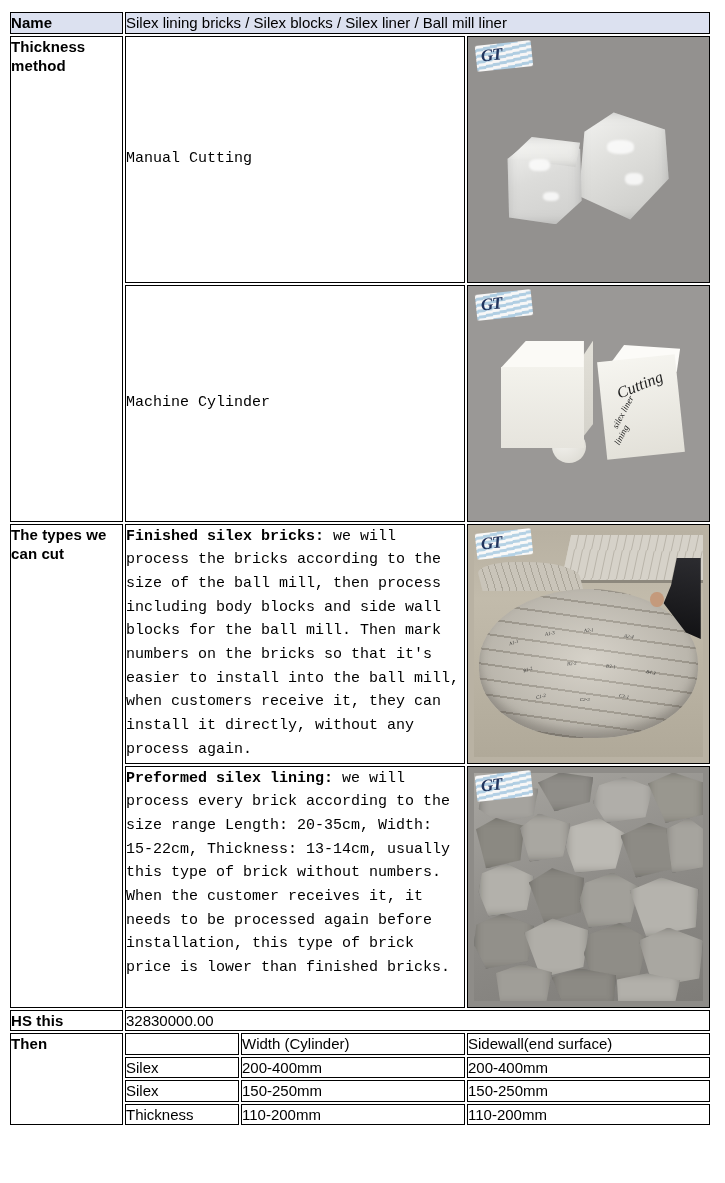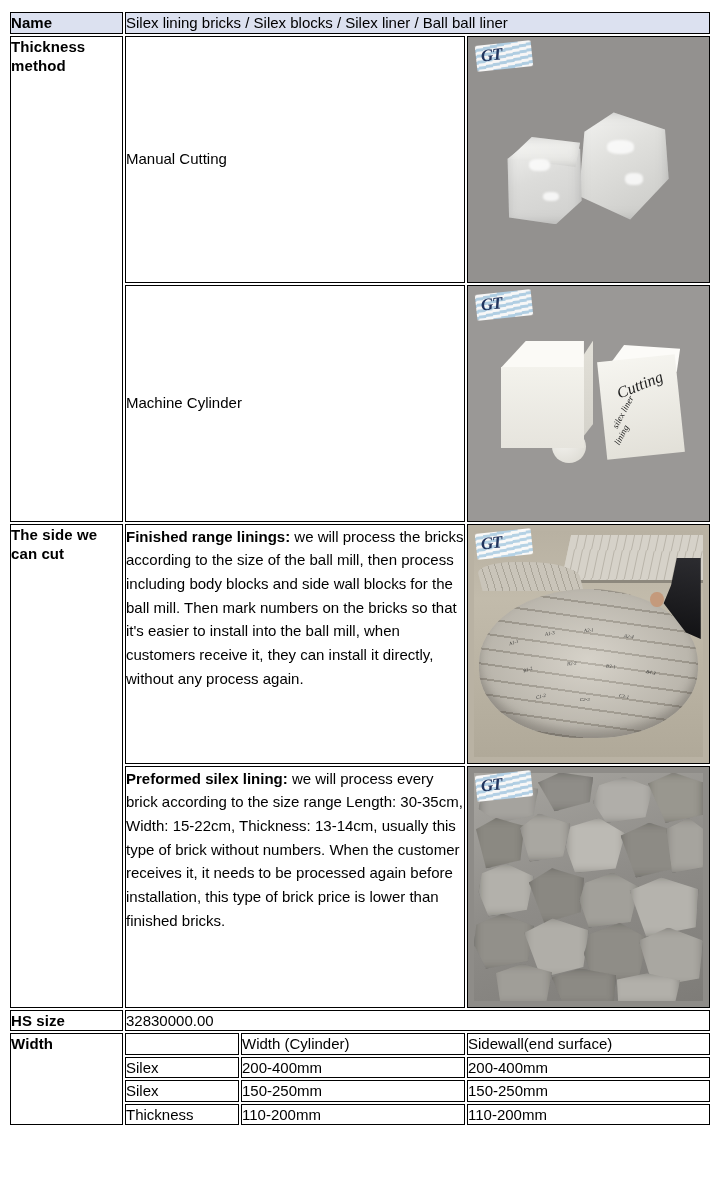--- a/index.html
+++ b/index.html
@@ -50,20 +50,21 @@
     padding: 6px 0 6px 6px;
     vertical-align: middle;
     line-height: 1.3;
   }
 
   .text-cell {
     font-size: 15px;
     line-height: 1.58;
     padding: 8px 6px 8px 6px;
     vertical-align: middle;
+    font-family: Liberation Mono, monospace;
   }
   .text-cell.midtext {
     vertical-align: middle;
   }
   .text-cell b {
     font-weight: bold;
   }
 
   .img-cell {
     padding: 0;
@@ -275,21 +276,21 @@
   <colgroup>
     <col style="width:113px">
     <col style="width:114px">
     <col style="width:224px">
     <col style="width:243px">
   </colgroup>
 
   <tbody>
       <tr class="name-row">
     <td class="label-cell">Name</td>
-    <td class="value-cell" colspan="3">Silex lining bricks / Silex blocks / Silex liner / Ball ball liner</td>
+    <td class="value-cell" colspan="3">Silex lining bricks / Silex blocks / Silex liner / Ball mill liner</td>
   </tr>
 
   <tr>
     <td class="label-cell" rowspan="2">
       <span>Thickness method</span>
     </td>
     <td class="text-cell midtext" colspan="2" style="height:245px">Manual Cutting</td>
     <td class="img-cell">
       <div class="photo ph1" style="height:245px">
         <div class="photo-inner">
@@ -327,24 +328,24 @@
         <div class="wm">
           <div class="wm-bg"></div>
           <div class="wm-txt">GT</div>
         </div>
       </div>
     </td>
   </tr>
 
   <tr>
     <td class="label-cell" rowspan="2">
-      <span>The side we can cut</span>
+      <span>The types we can cut</span>
     </td>
     <td class="text-cell" colspan="2" style="height:238px">
-      <b>Finished range linings:</b><span> we will process the bricks according to the size of the ball mill, then process including body blocks and side wall blocks for the ball mill. Then mark numbers on the bricks so that it's easier to install into the ball mill, when customers receive it, they can install it directly, without any process again.</span>
+      <b>Finished silex bricks:</b><span> we will process the bricks according to the size of the ball mill, then process including body blocks and side wall blocks for the ball mill. Then mark numbers on the bricks so that it's easier to install into the ball mill, when customers receive it, they can install it directly, without any process again.</span>
     </td>
     <td class="img-cell">
       <div class="photo ph3" style="height:238px">
         <div class="photo-inner">
           <div class="ground"></div>
           <div class="slabA"></div>
           <div class="slabB"></div>
           <div class="disc">
             <div class="mark" style="left:14%;top:34%;transform:rotate(-20deg)">A1-1</div>
             <div class="mark" style="left:30%;top:28%;transform:rotate(-10deg)">A1-3</div>
@@ -364,21 +365,21 @@
         <div class="wm">
           <div class="wm-bg"></div>
           <div class="wm-txt">GT</div>
         </div>
       </div>
     </td>
   </tr>
 
   <tr>
     <td class="text-cell" colspan="2" style="height:240px">
-      <b>Preformed silex lining:</b><span> we will process every brick according to the size range Length: 30-35cm, Width: 15-22cm, Thickness: 13-14cm, usually this type of brick without numbers. When the customer receives it, it needs to be processed again before installation, this type of brick price is lower than finished bricks.</span>
+      <b>Preformed silex lining:</b><span> we will process every brick according to the size range Length: 20-35cm, Width: 15-22cm, Thickness: 13-14cm, usually this type of brick without numbers. When the customer receives it, it needs to be processed again before installation, this type of brick price is lower than finished bricks.</span>
     </td>
     <td class="img-cell">
       <div class="photo ph4" style="height:240px">
         <div class="photo-inner">
           <div class="pile"></div>
           <div class="rk" style="left:2%;top:4%;width:26%;height:18%;background:#a5a39e;clip-path:polygon(6% 30%,46% 0%,100% 18%,92% 82%,34% 100%,0% 66%)"></div>
           <div class="rk" style="left:28%;top:0%;width:24%;height:17%;background:#8f8d88;clip-path:polygon(0% 26%,40% 0%,100% 12%,94% 76%,30% 100%)"></div>
           <div class="rk" style="left:52%;top:2%;width:26%;height:20%;background:#b0aea9;clip-path:polygon(10% 18%,52% 0%,100% 24%,88% 88%,22% 100%,0% 56%)"></div>
           <div class="rk" style="left:76%;top:0%;width:24%;height:22%;background:#99978f;clip-path:polygon(0% 22%,46% 0%,100% 20%,100% 84%,32% 100%)"></div>
           <div class="rk" style="left:0%;top:20%;width:22%;height:22%;background:#8b8982;clip-path:polygon(4% 22%,44% 0%,100% 16%,92% 84%,24% 100%)"></div>
@@ -400,27 +401,27 @@
         </div>
         <div class="wm">
           <div class="wm-bg"></div>
           <div class="wm-txt">GT</div>
         </div>
       </div>
     </td>
   </tr>
 
   <tr>
-    <td class="label-cell">HS size</td>
+    <td class="label-cell">HS this</td>
     <td class="value-cell" colspan="3">32830000.00</td>
   </tr>
 
   <tr>
     <td class="label-cell" rowspan="4">
-      <span>Width</span>
+      <span>Then</span>
     </td>
     <td class="value-cell"></td>
     <td class="value-cell">Width (Cylinder)</td>
     <td class="value-cell">Sidewall(end surface)</td>
   </tr>
   <tr>
     <td class="value-cell">Silex</td>
     <td class="value-cell">200-400mm</td>
     <td class="value-cell">200-400mm</td>
   </tr>

